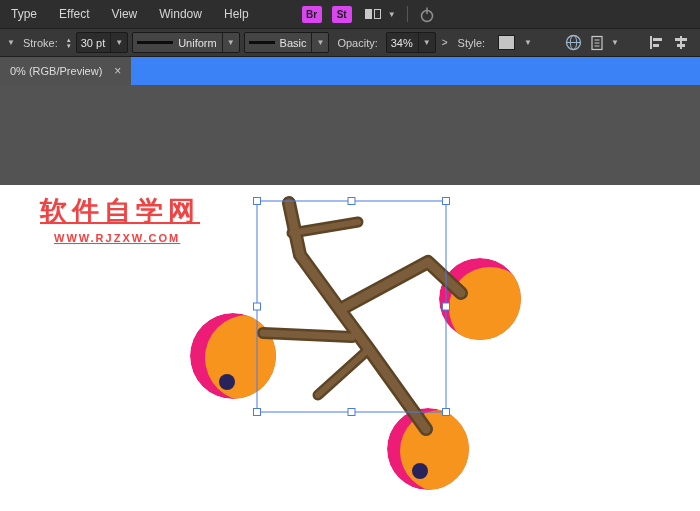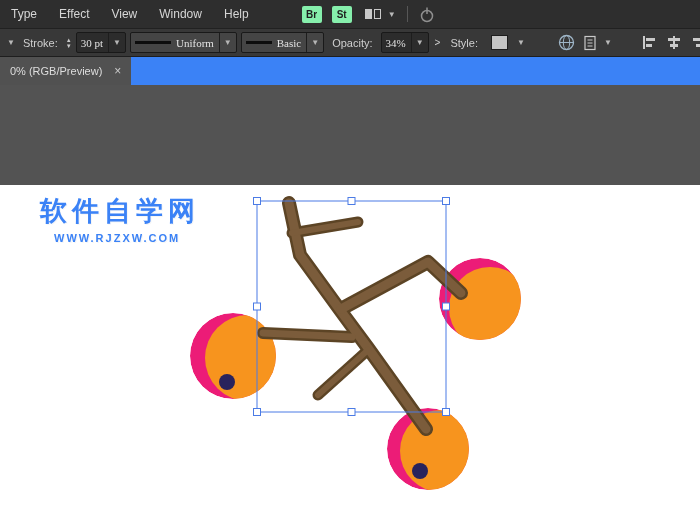--- a/index.html
+++ b/index.html
@@ -3,32 +3,32 @@
 <meta charset="utf-8">
 <style>
   html,body{margin:0;padding:0;}
   body{width:700px;height:511px;overflow:hidden;position:relative;background:#fff;
        font-family:"Liberation Sans",sans-serif;-webkit-font-smoothing:antialiased;}
 
   
   .menubar{position:absolute;top:0;left:0;right:0;height:28px;background:#2e2e2e;
            display:flex;align-items:center;color:#d6d6d6;font-size:12px;}
   .menu-item{padding:8px 11px;line-height:28px;cursor:default;}
-  .mini-btn{width:20px;height:17px;background:#86efac;color:#1e1e1e;font-size:10px;font-weight:bold;
+  .mini-btn{width:20px;height:17px;background:#d946ef;color:#1e1e1e;font-size:10px;font-weight:bold;
             display:flex;align-items:center;justify-content:center;border-radius:2px;margin-left:10px;}
   .chev{color:#b9b9b9;font-size:8px;margin-left:4px;}
   .vsep{width:1px;height:16px;background:#575757;margin:0 9px;}
 
   
   .controlbar{position:absolute;top:28px;left:0;right:0;height:29px;background:#383838;
               border-top:1px solid #212121;border-bottom:1px solid #1e1e1e;box-sizing:border-box;
               display:flex;align-items:center;gap:4px;padding:0 3px;color:#cfcfcf;font-size:11px;overflow:hidden;}
   .cb-label{margin:0 4px;white-space:nowrap;}
   .combo{height:19px;background:#2c2c2c;border:1px solid #191919;border-radius:2px;
-         display:flex;align-items:center;padding:0 4px;gap:5px;color:#e2e2e2;white-space:nowrap;font-family:Liberation Serif, serif;}
+         display:flex;align-items:center;padding:0 4px;gap:5px;color:#e2e2e2;white-space:nowrap;}
   .combo.gray{background:#454545;}
   .combo .cchev{font-size:8px;color:#b5b5b5;border-left:1px solid #1d1d1d;padding-left:4px;
                 align-self:stretch;display:flex;align-items:center;}
   .line-swatch{width:36px;height:3px;background:#0d0d0d;}
   .stepper{display:flex;flex-direction:column;justify-content:center;line-height:6px;
            font-size:6px;color:#c9c9c9;text-align:center;}
   .swatch{width:15px;height:13px;background:#c4c4c4;border:1px solid #1d1d1d;}
   .icon-btn{display:flex;align-items:center;gap:2px;padding:0 2px;}
   .gt-btn{color:#cfcfcf;font-size:10px;padding:0 2px;}
 
@@ -38,22 +38,22 @@
   .tab{background:#515151;color:#dedede;font-size:11px;display:flex;align-items:center;
        padding:0 10px;gap:12px;}
   .tab-close{color:#c9c9c9;font-size:12px;line-height:1;}
 
   
   .canvas-area{position:absolute;top:85px;left:0;right:0;height:100px;background:#535353;}
   .artboard{position:absolute;top:185px;left:0;right:0;height:326px;background:#ffffff;}
   .artwork{position:absolute;left:0;top:0;}
 
   
-  .watermark{position:absolute;left:40px;top:8px;color:#3b82f6;
-             text-shadow:1px 1px 0 #f6f6f6;}
+  .watermark{position:absolute;left:40px;top:8px;color:#ef4444;
+             text-shadow:1px 1px 0 #f6f6f6;text-decoration:underline;}
   .wm-title{font-size:27px;font-weight:bold;letter-spacing:5px;}
   .wm-url{font-size:11px;font-weight:bold;letter-spacing:2px;margin:3px 0 0 14px;}
 </style>
 </head>
 <body>
 
 <div class="menubar">
   <span class="menu-item">Type</span>
   <span class="menu-item">Effect</span>
   <span class="menu-item">View</span>

